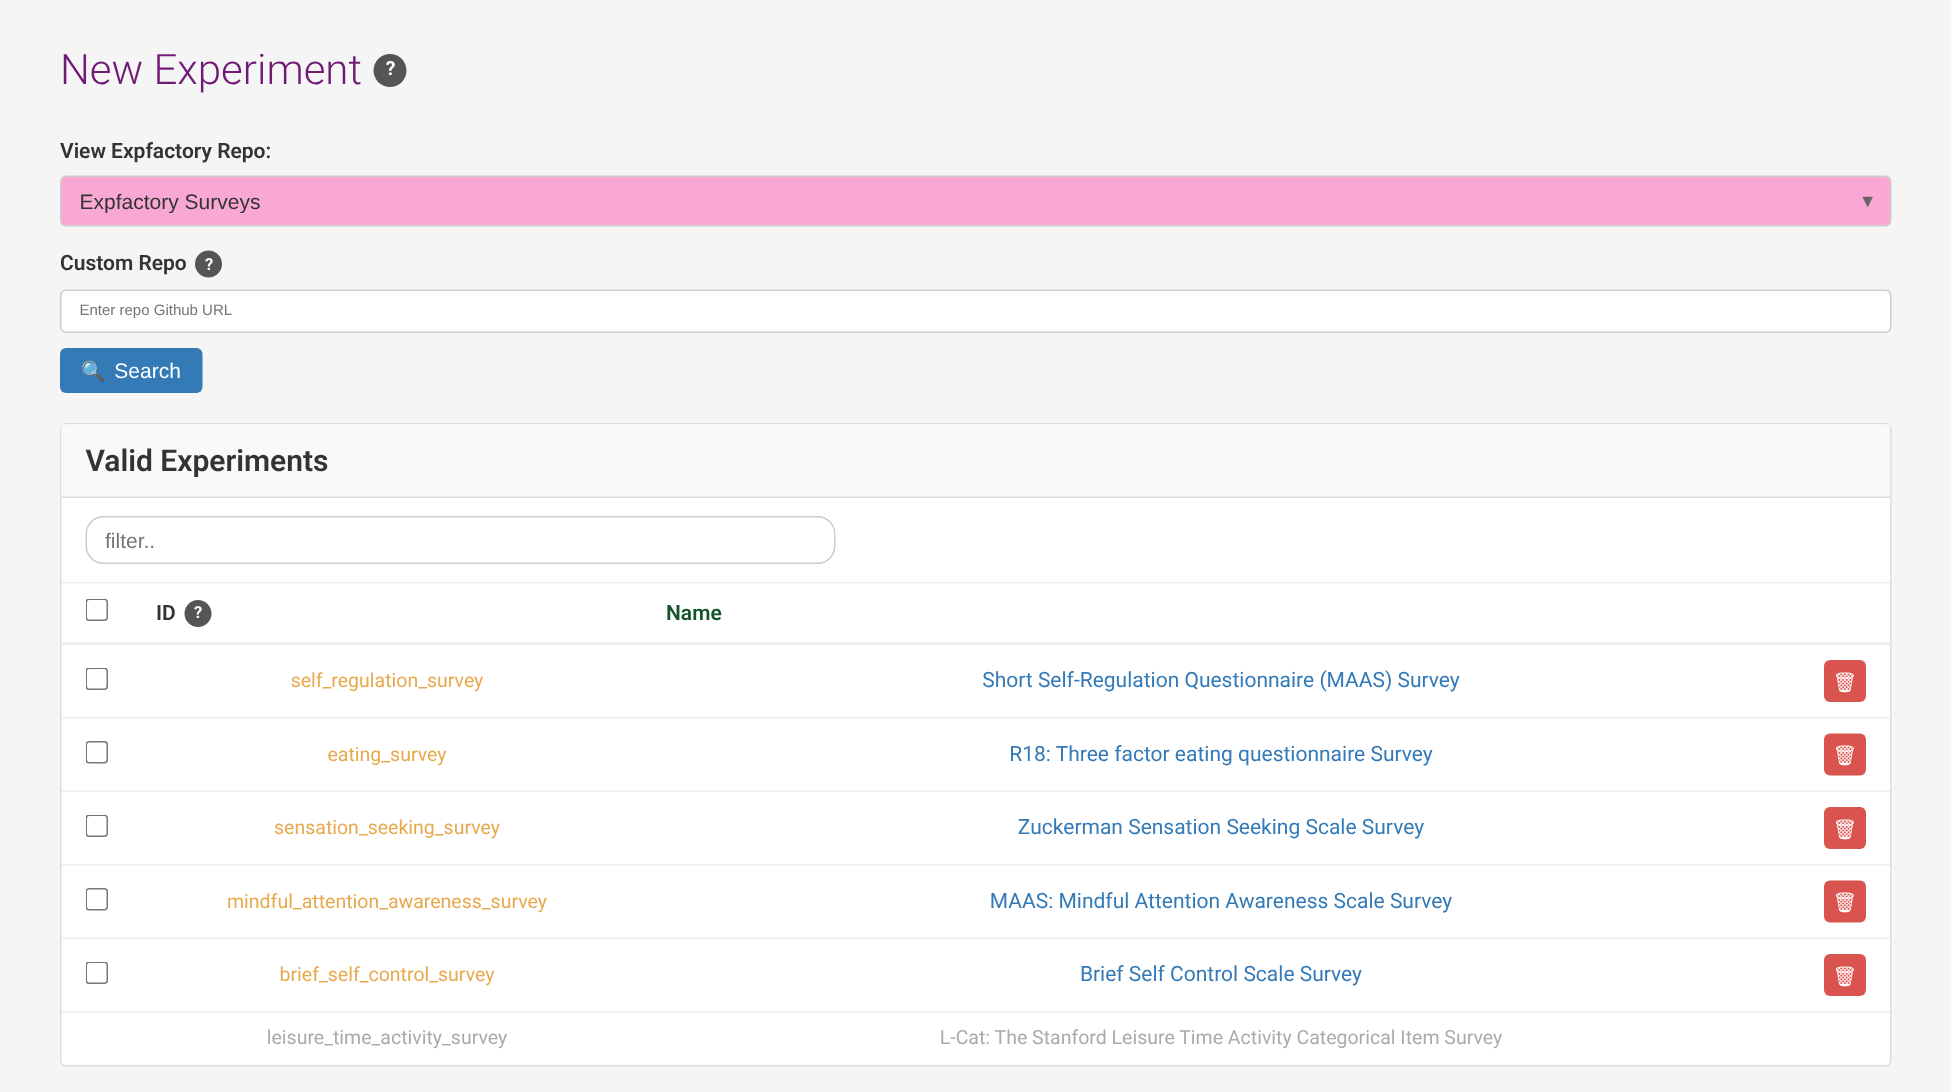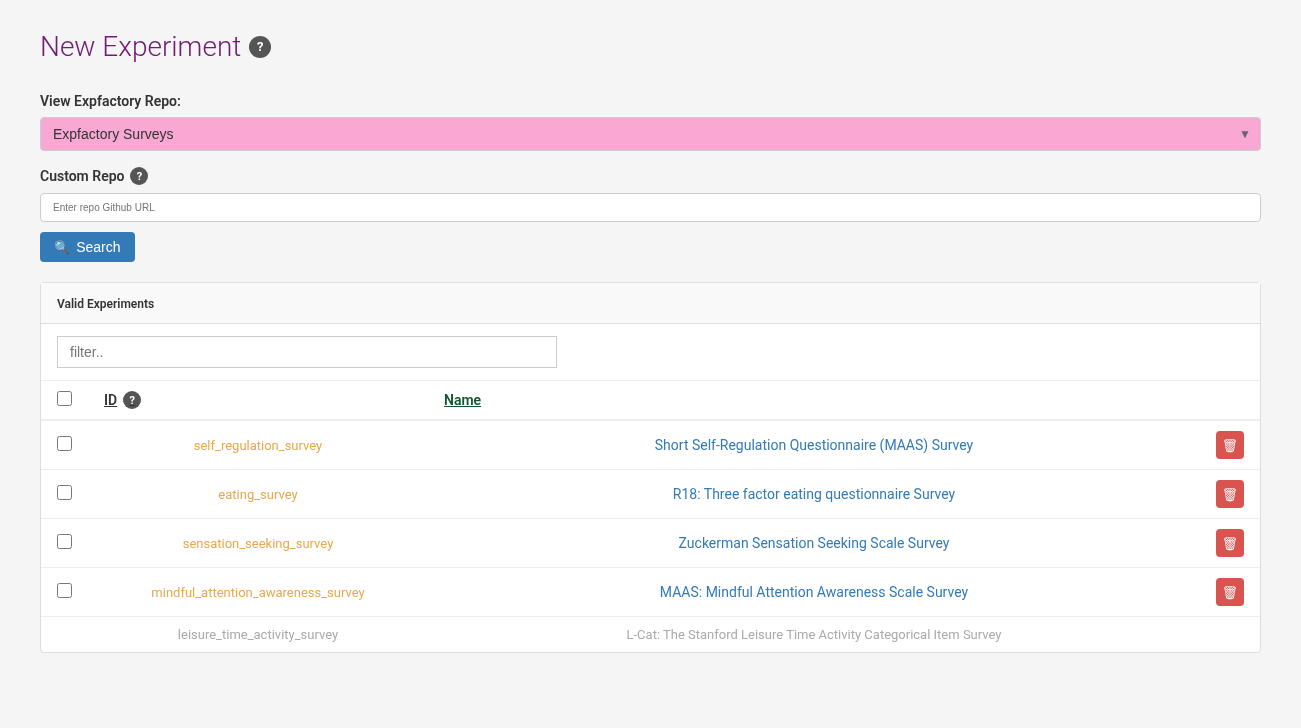--- a/index.html
+++ b/index.html
@@ -138,55 +138,54 @@
       margin-top: 20px;
     }
 
     .panel-header {
       padding: 12px 16px;
       border-bottom: 1px solid #ddd;
       background-color: #f9f9f9;
     }
 
     .panel-title {
-      font-size: 12px;
+      font-size: 20px;
       font-weight: 600;
       color: #333;
     }
 
     .filter-container {
       padding: 12px 16px;
       border-bottom: 1px solid #eee;
     }
 
     .filter-input {
       width: 500px;
       padding: 7px 12px;
       border: 1px solid #ccc;
-      border-radius: 0;
+      border-radius: 12px;
       font-size: 14px;
       color: #999;
     }
 
     table {
       width: 100%;
       border-collapse: collapse;
     }
 
     thead tr {
       border-bottom: 2px solid #eee;
     }
 
     th {
       padding: 10px 16px;
       text-align: left;
       font-weight: 600;
       font-size: 14px;
       color: #333;
-      text-decoration: underline;
     }
 
     th.id-col {
       width: 340px;
     }
 
     th.name-col {
       color: #14532d;
     }
 
@@ -350,20 +349,30 @@
         <tr>
       <td class="check-cell">
         <input type="checkbox" style="">
       </td>
       <td class="id-cell">mindful_attention_awareness_survey</td>
       <td class="name-cell" style="cursor:pointer">MAAS: Mindful Attention Awareness Scale Survey</td>
       <td class="action-cell">
         <button class="delete-btn">🗑</button>
       </td>
     </tr>
+        <tr>
+      <td class="check-cell">
+        <input type="checkbox" style="">
+      </td>
+      <td class="id-cell">brief_self_control_survey</td>
+      <td class="name-cell" style="cursor:pointer">Brief Self Control Scale Survey</td>
+      <td class="action-cell">
+        <button class="delete-btn">🗑</button>
+      </td>
+    </tr>
         <tr class="partial-row">
       <td class="check-cell">
         
       </td>
       <td class="id-cell">leisure_time_activity_survey</td>
       <td class="name-cell" style="cursor:pointer">L-Cat: The Stanford Leisure Time Activity Categorical Item Survey</td>
       <td class="action-cell">
         
       </td>
     </tr>

